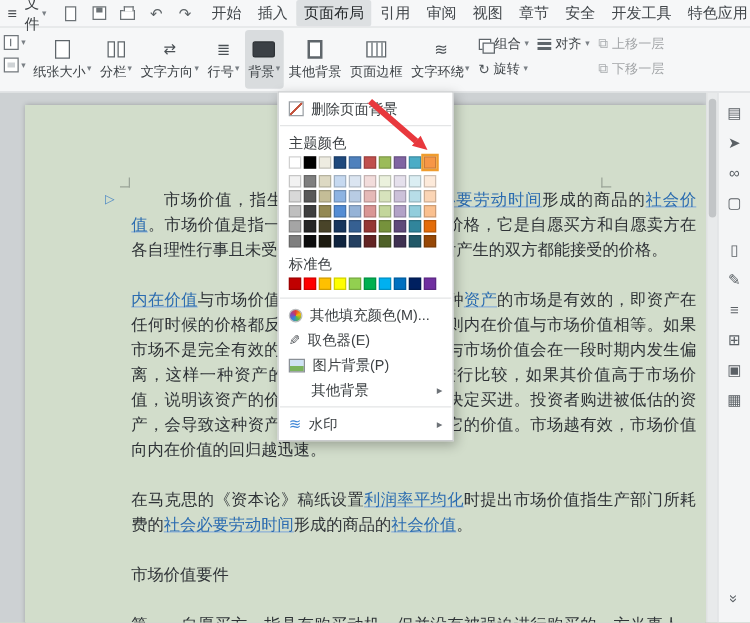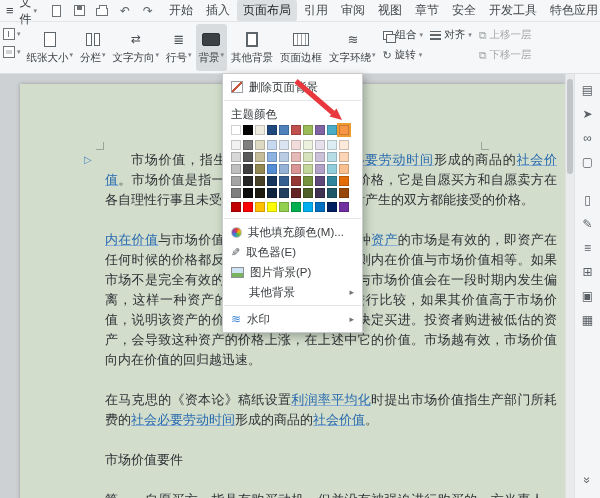--- a/index.html
+++ b/index.html
@@ -377,20 +377,21 @@
           <span class="sw" style="background: rgb(15, 36, 62);"></span>
           <span class="sw" style="background: rgb(36, 64, 97);"></span>
           <span class="sw" style="background: rgb(99, 36, 35);"></span>
           <span class="sw" style="background: rgb(79, 97, 40);"></span>
           <span class="sw" style="background: rgb(63, 49, 81);"></span>
           <span class="sw" style="background: rgb(33, 88, 103);"></span>
           <span class="sw" style="background: rgb(151, 72, 6);"></span>
         </div>
       </div>
   </div>
+  <div class="menu-label">标准色</div>
   <div class="color-grid">
     <div class="cg-row">
         <span class="sw" style="background: rgb(192, 0, 0);"></span>
         <span class="sw" style="background: rgb(255, 0, 0);"></span>
         <span class="sw" style="background: rgb(255, 192, 0);"></span>
         <span class="sw" style="background: rgb(255, 255, 0);"></span>
         <span class="sw" style="background: rgb(146, 208, 80);"></span>
         <span class="sw" style="background: rgb(0, 176, 80);"></span>
         <span class="sw" style="background: rgb(0, 176, 240);"></span>
         <span class="sw" style="background: rgb(0, 112, 192);"></span>

